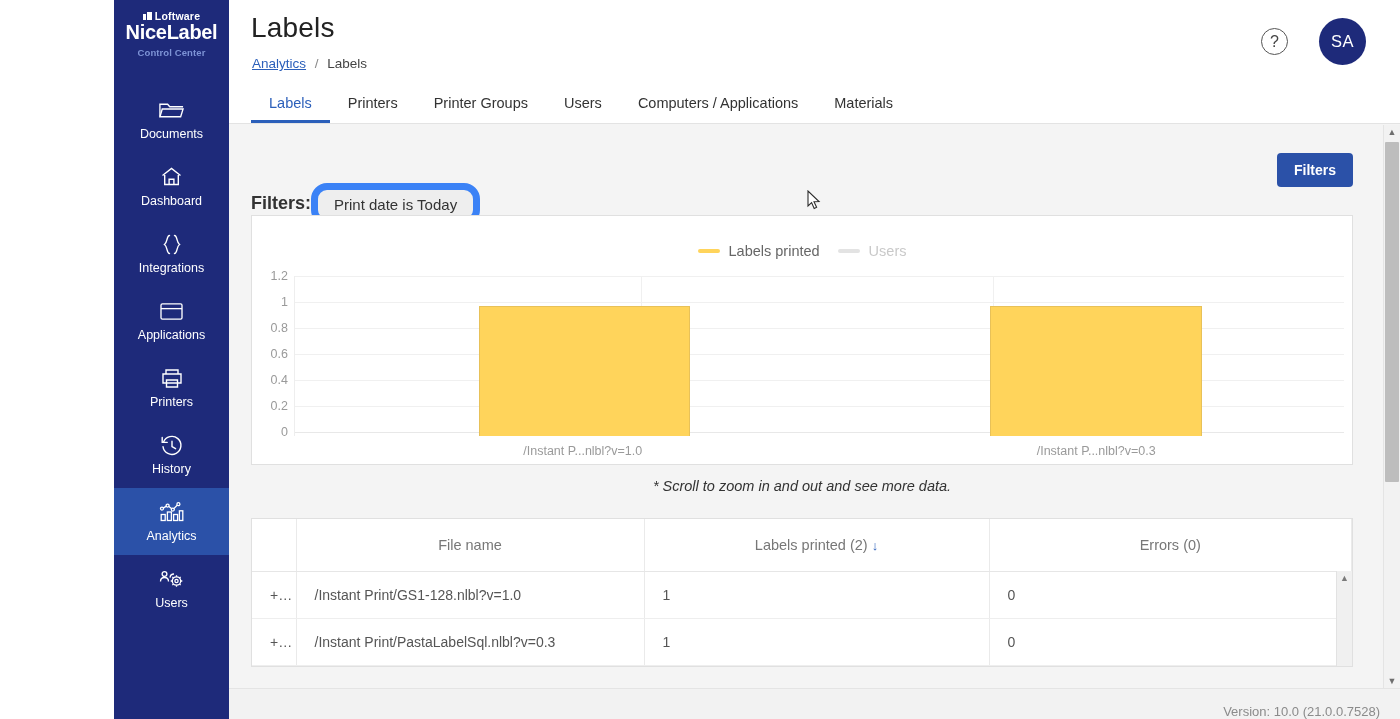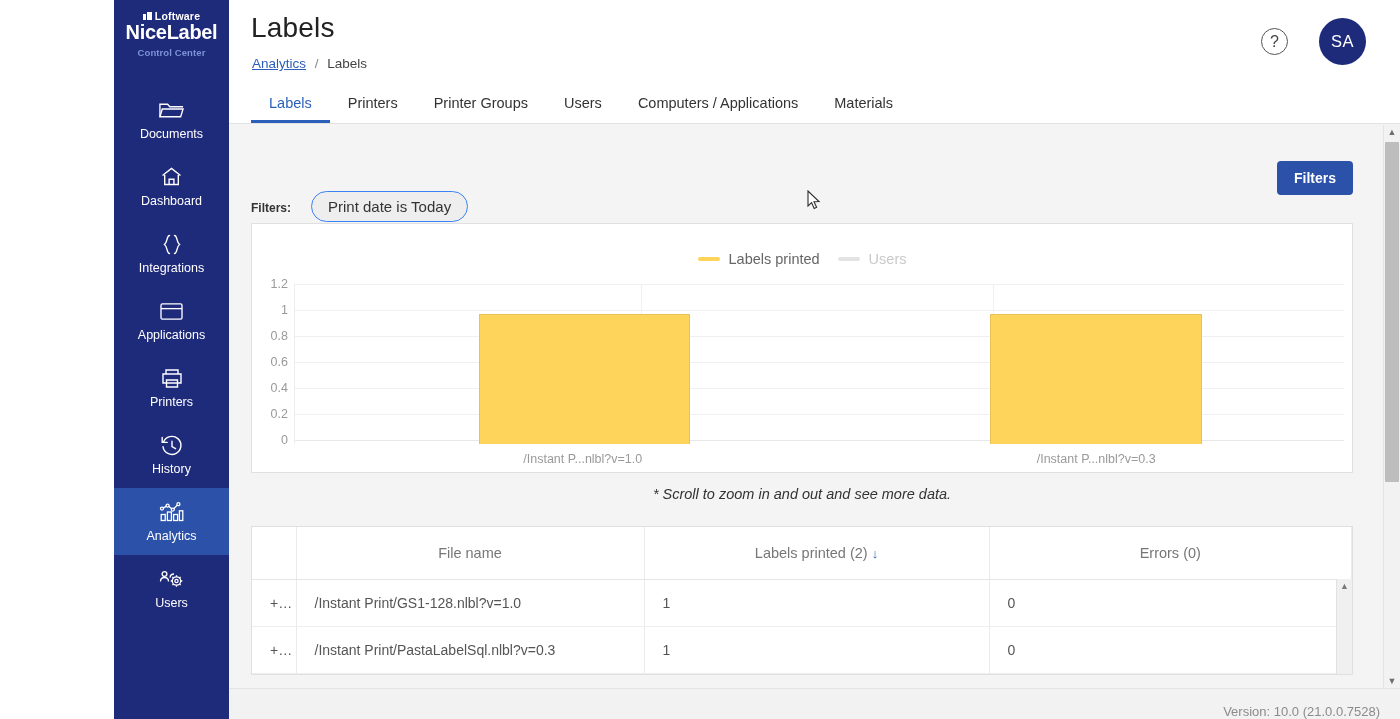--- a/index.html
+++ b/index.html
@@ -85,34 +85,34 @@
     height: 3px; background: #2b5fba;
   }
 
   
   .body-area {
     position:absolute; left:0; right:0; top: 125px; bottom: 31px;
     background: #f4f4f4; overflow: hidden;
   }
   .content { position:absolute; left:0; top:0; right: 25px; }
 
-  .filter-row { position: relative; height: 90px; margin-top: 8px; }
+  .filter-row { position: relative; height: 90px; }
   .filters-btn {
     position:absolute; right: 22px; top: 28px;
     background: #2b51a8; color:#fff; border:none; border-radius: 4px;
     padding: 9px 17px; font-size: 14px; font-weight: 700; cursor:pointer;
     font-family: "Liberation Sans", sans-serif;
   }
   .filters-label {
     position:absolute; left: 22px; top: 68px;
-    font-size: 12px; color: #333; font-weight: 700;
+    font-size: 18px; color: #333; font-weight: 700;
   }
   .filter-chip {
     position:absolute; left: 82px; top: 58px;
-    border: 1px solid #3b82f6; background: #eeeeee; border-radius: 16px;
+    border: 7px solid #3b82f6; background: #eeeeee; border-radius: 16px;
     padding: 6px 16px; font-size: 15px; color:#333; cursor:pointer;
   }
 
   
   .chart-card {
     margin: 0 22px 0 22px; background: #fff; border: 1px solid #e0e0e0;
     height: 250px; position: relative;
   }
   .legend {
     position:absolute; top: 27px; left: 0; right: 0;

